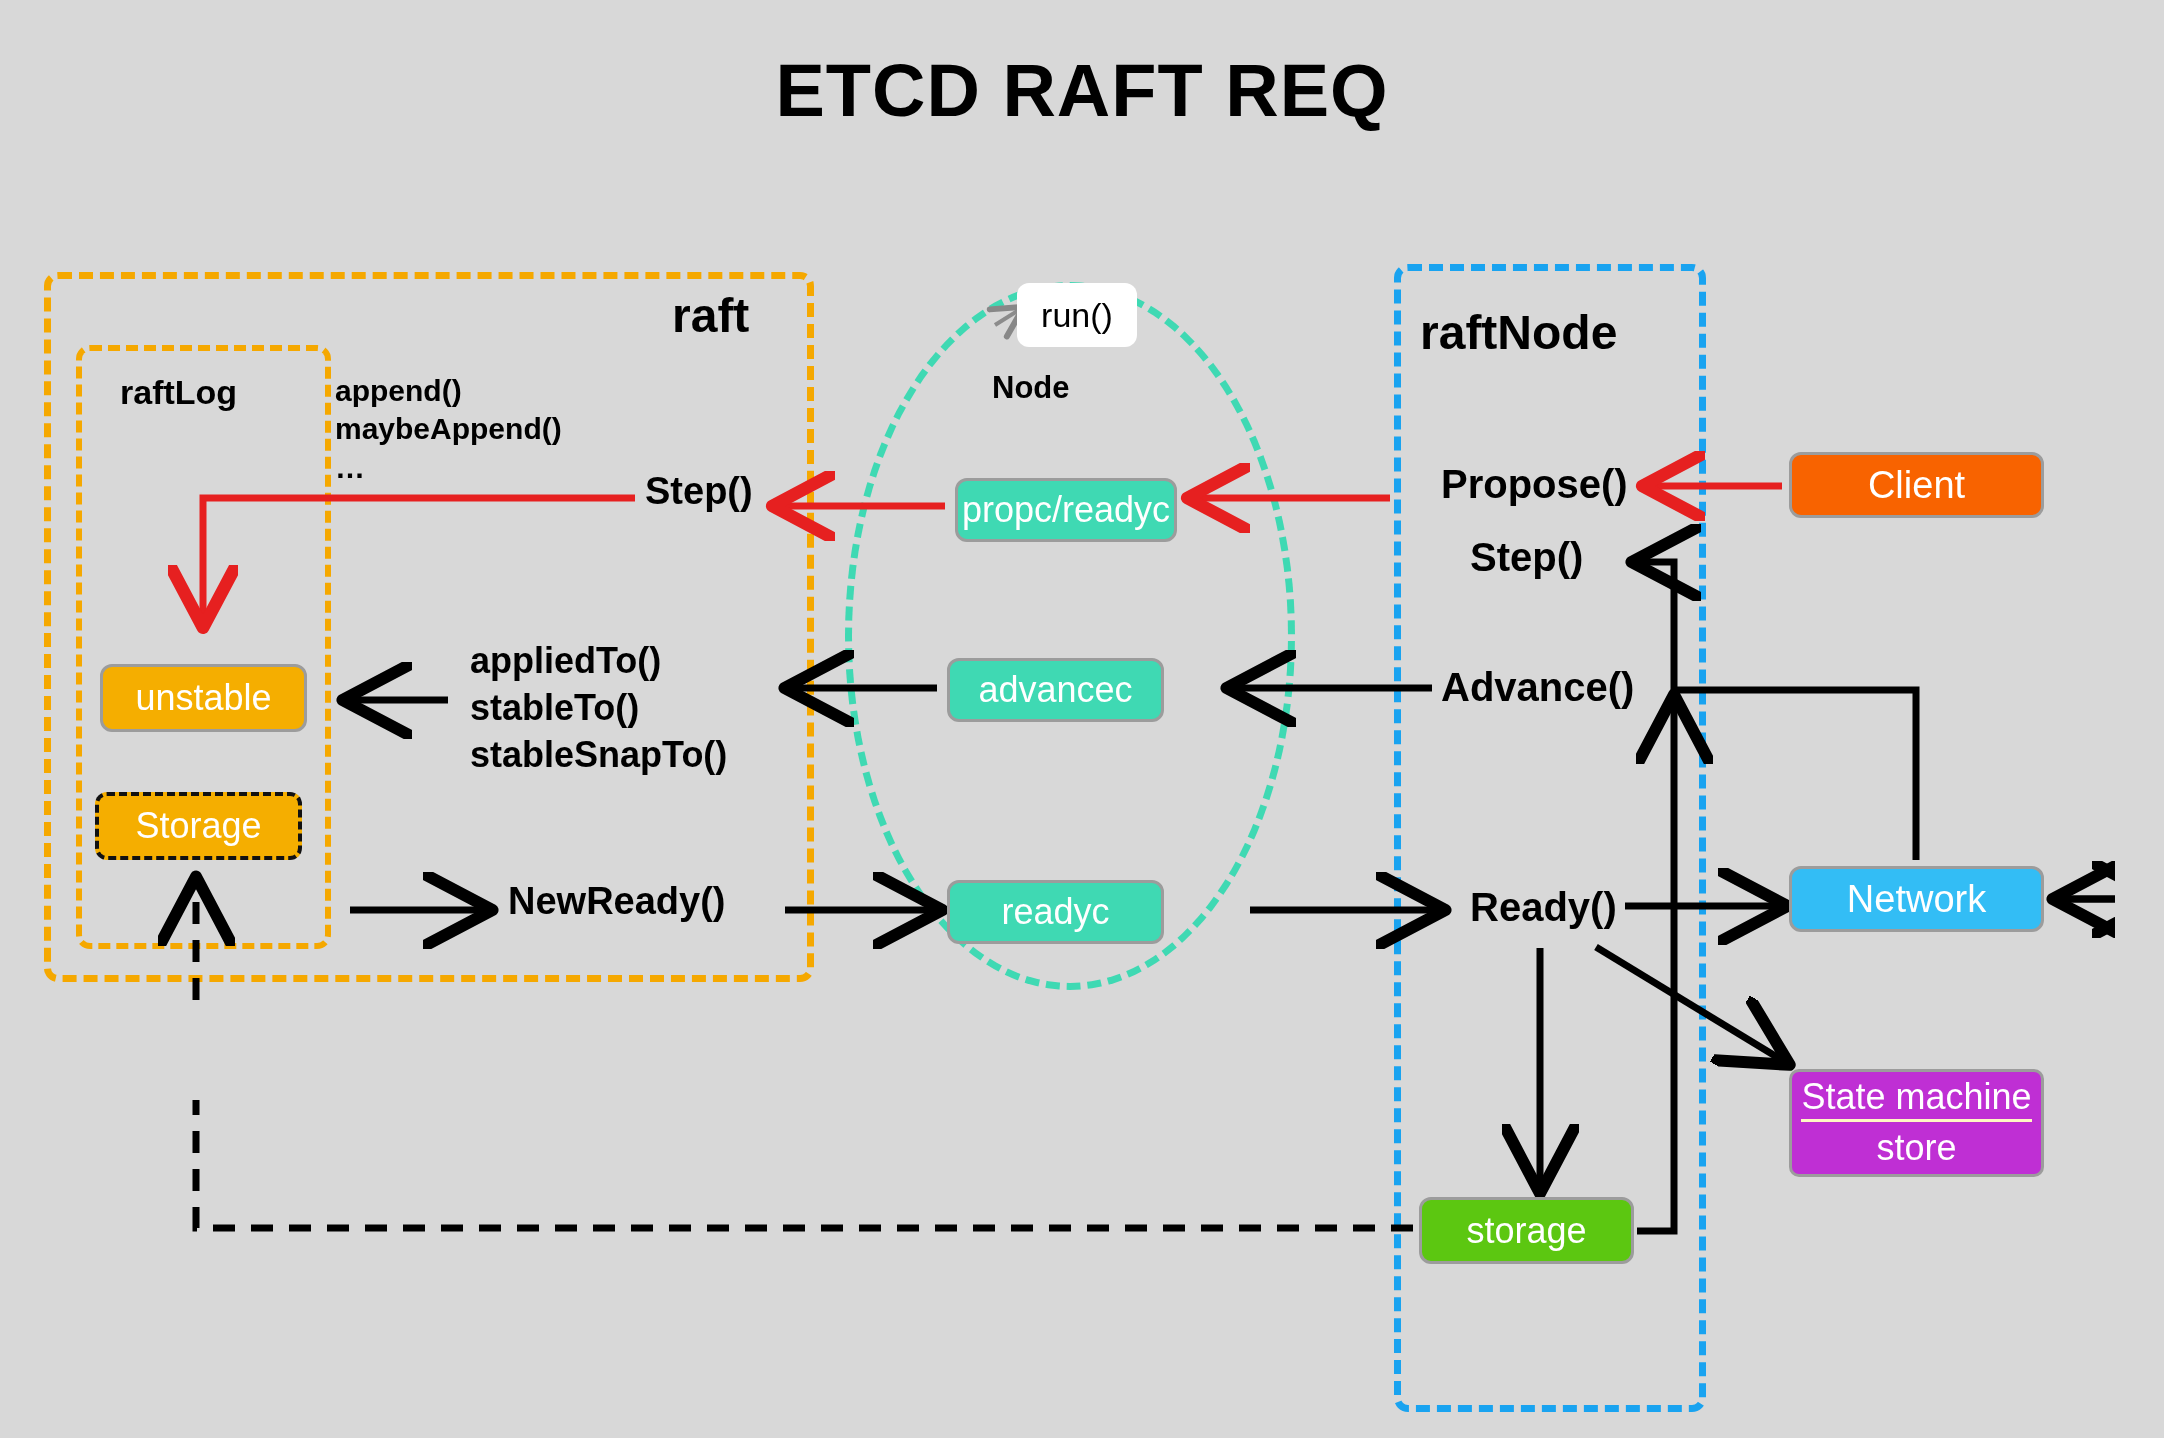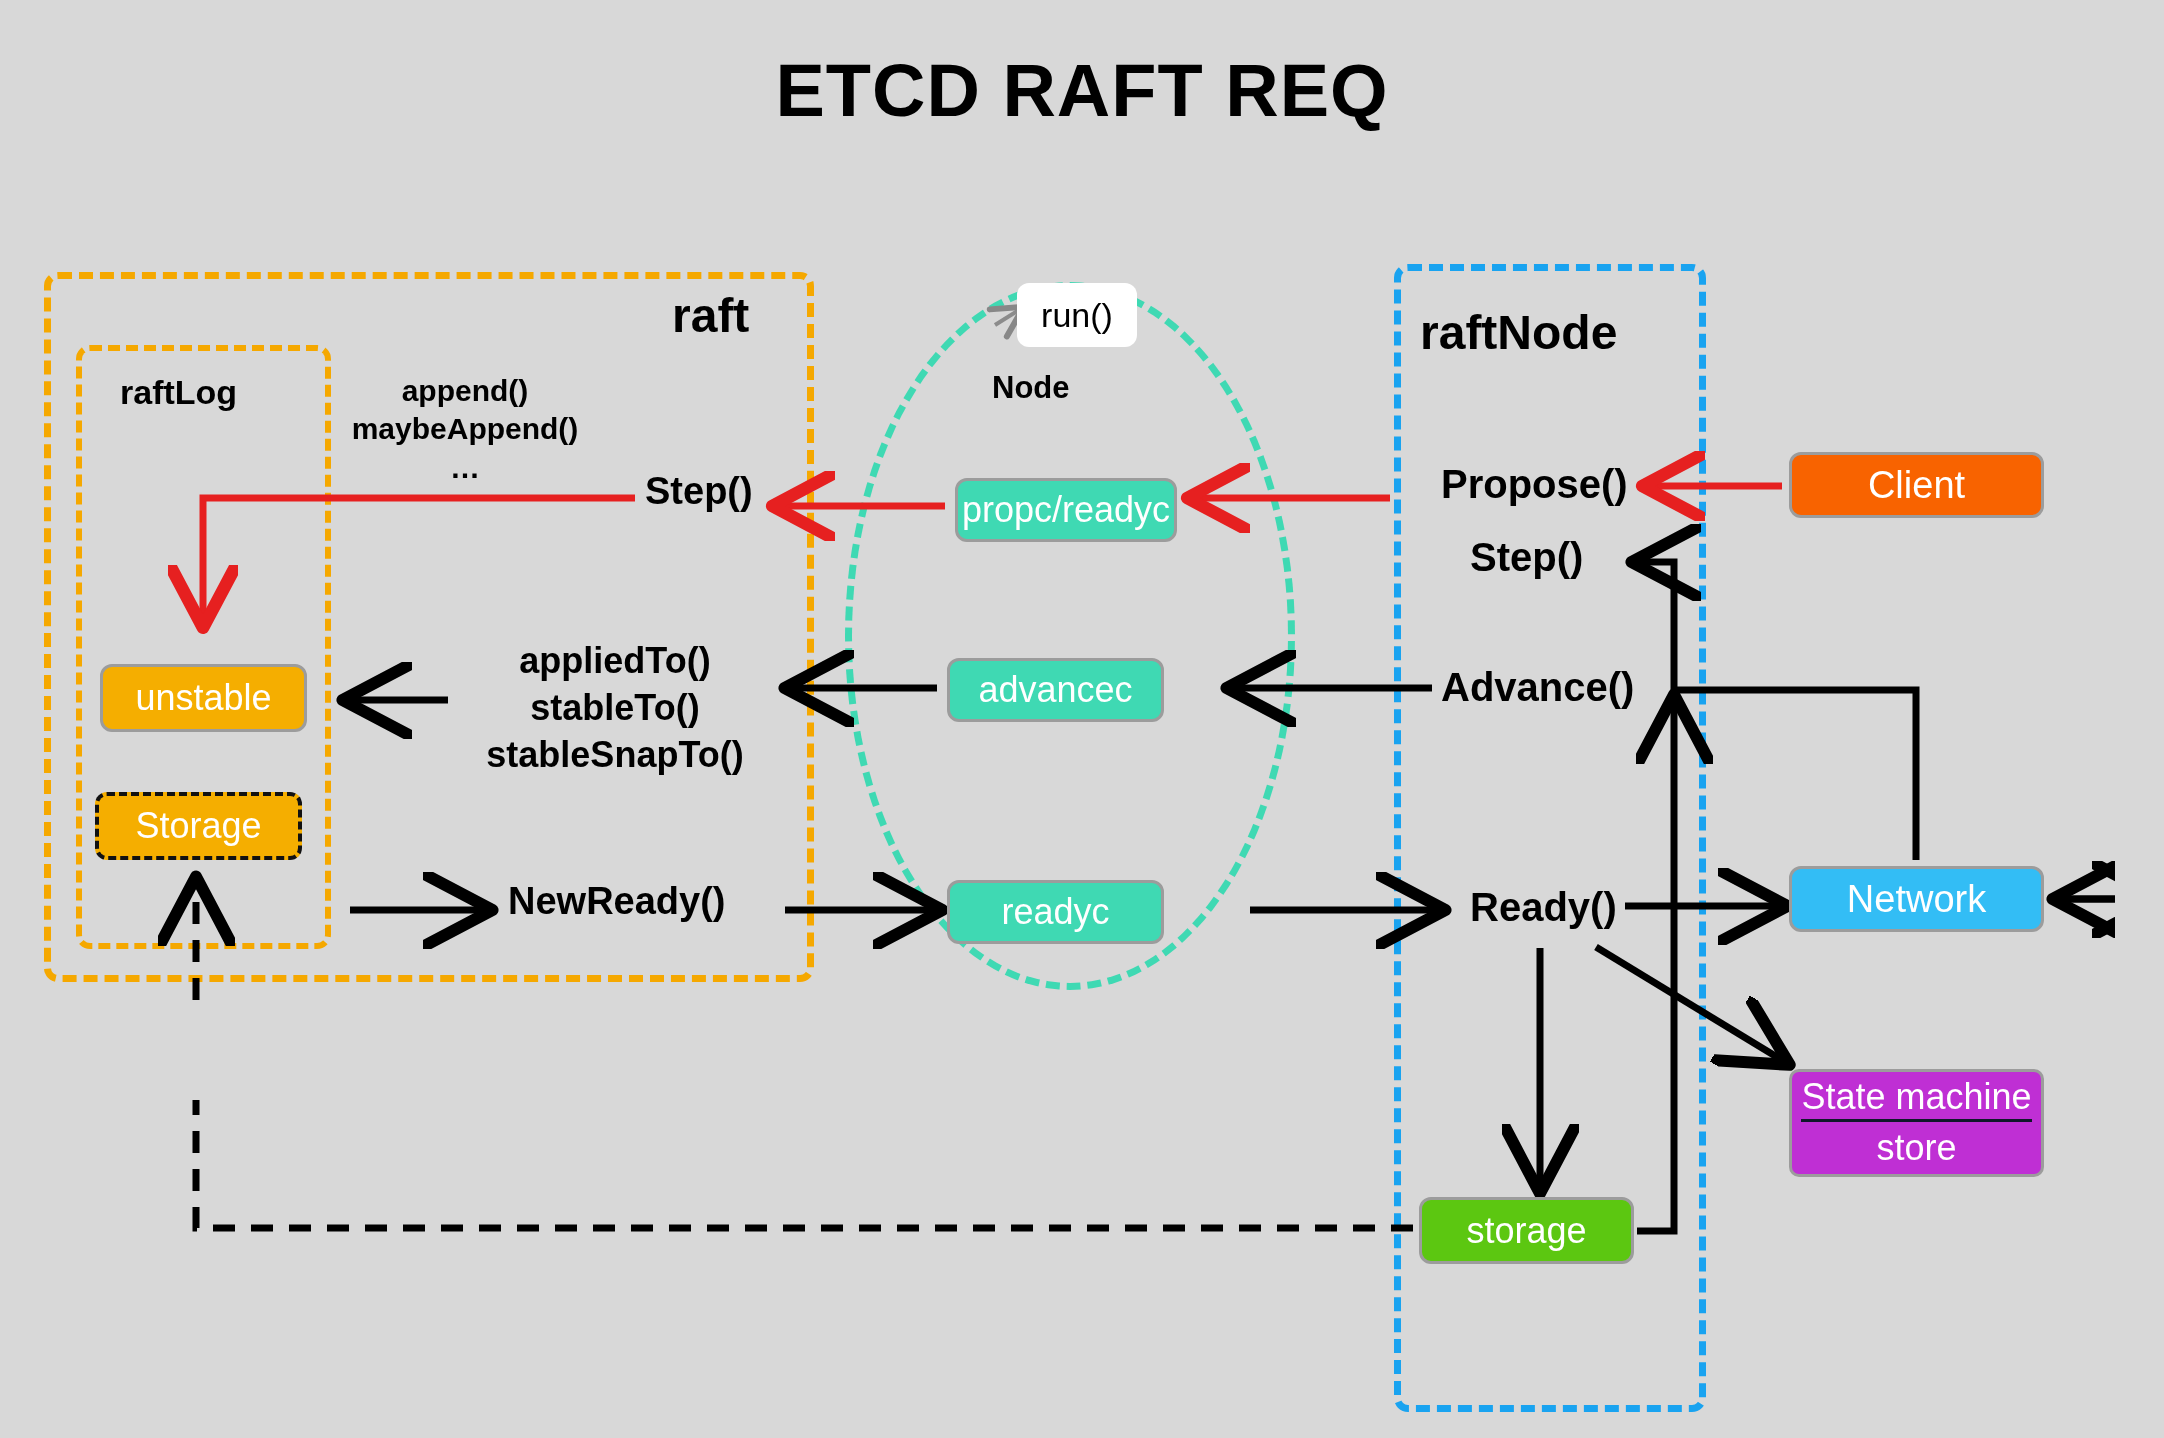--- a/index.html
+++ b/index.html
@@ -149,37 +149,36 @@
     display: flex; align-items: center; justify-content: center;
     color: #ffffff; font-size: 38px; box-sizing: border-box;
   }
   #box-statemachine {
     left: 1789px; top: 1069px; width: 255px; height: 108px;
     background: #bf2fd4; border: 3px solid #9c9c9c; border-radius: 10px;
     display: flex; flex-direction: column; align-items: center; justify-content: center;
     color: #ffffff; font-size: 36px; box-sizing: border-box;
   }
   #box-statemachine .sm-line1 {
-    border-bottom: 3px solid #0f172a;
+    border-bottom: 3px solid #fef9c3;
     line-height: 1.12;
     padding-bottom: 1px;
   }
   #box-statemachine .sm-line2 { line-height: 1.2; padding-top: 4px; }
 
   
   .txt {
     position: absolute;
     color: #000;
     white-space: nowrap;
     font-weight: 700;
   }
   .txt-c {
     position: absolute;
     color: #000;
-    text-align: center;
     font-weight: 700;
   }
   #lbl-append { left: 335px; top: 372px; width: 260px; font-size: 30px; line-height: 1.28; }
   #lbl-step-left { left: 645px; top: 470px; font-size: 38px; }
   #lbl-appliedto { left: 470px; top: 638px; width: 290px; font-size: 36px; line-height: 1.3; }
   #lbl-newready { left: 508px; top: 880px; font-size: 38px; }
   #lbl-propose { left: 1441px; top: 462px; font-size: 40px; }
   #lbl-step-right { left: 1470px; top: 535px; font-size: 40px; }
   #lbl-advance { left: 1441px; top: 665px; font-size: 40px; }
   #lbl-ready { left: 1470px; top: 885px; font-size: 40px; }

